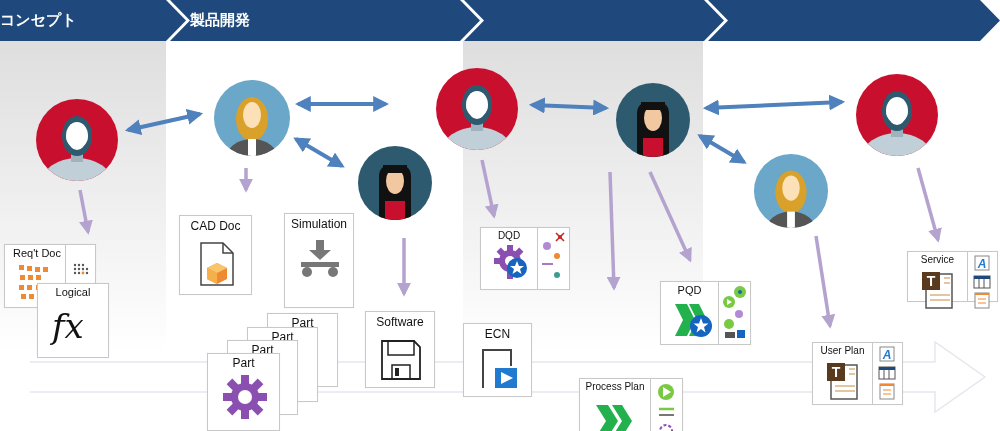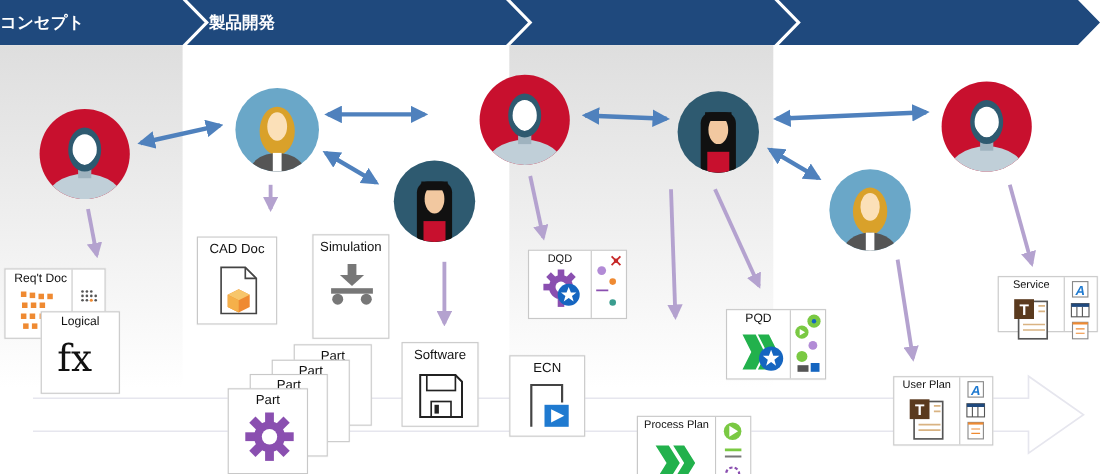--- a/index.html
+++ b/index.html
@@ -183,21 +183,21 @@
             <circle cx="6" cy="10" r="1.2"></circle>
             <circle cx="14" cy="10" r="1.2"></circle>
           </g>
           <circle cx="10" cy="10" r="1.4" fill="#ef8a32"></circle>
         </svg>
     </div>
   </div>
 
   <div class="card" style="left:37px;top:283px;width:72px;height:75px">
     <div class="lbl" style="top:2px;font-size:11px">Logical</div>
-    <div style="position:absolute;left:14px;top:22px;font-family:'DejaVu Serif',serif;font-size:34px;color:#111">fx</div>
+    <div style="position:absolute;left:14px;top:22px;font-family:'DejaVu Serif',serif;font-style:italic;font-size:34px;color:#111">fx</div>
   </div>
 
 
   <div class="card" style="left:179px;top:215px;width:73px;height:80px">
     <div class="lbl" style="top:3px;font-size:12px">CAD Doc</div>
     <svg style="position:absolute;left:19px;top:25px" width="36" height="46" viewBox="0 0 36 46">
       <path d="M2 2 H24 L34 12 V44 H2 z" fill="#fff" stroke="#444" stroke-width="1.5"></path>
         <path d="M24 2 V12 H34" fill="none" stroke="#444" stroke-width="1.5"></path>
       <polygon points="18,22 28,27 28,38 18,43 8,38 8,27" fill="#ef8a32"></polygon>
         <polygon points="18,22 28,27 18,32 8,27" fill="#f7c66b"></polygon>

